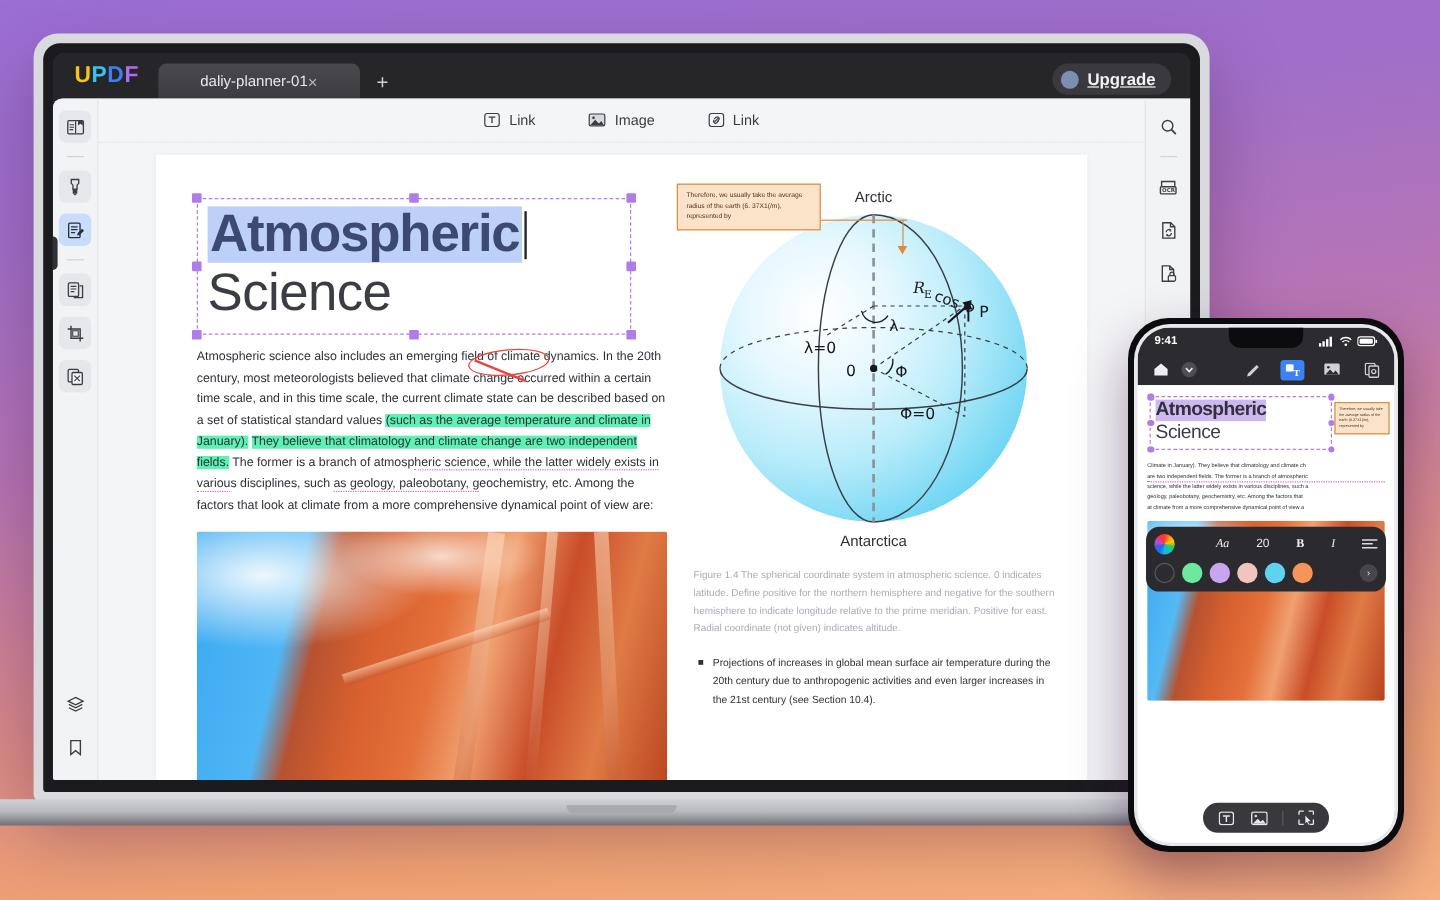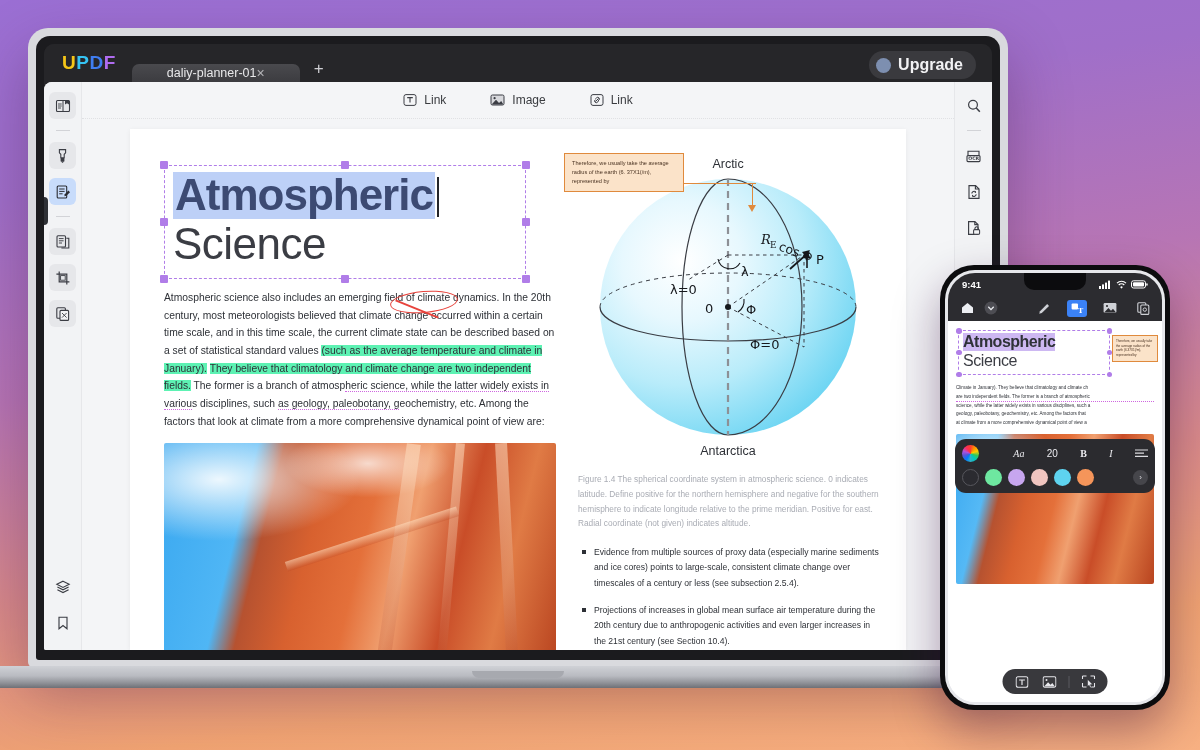--- a/index.html
+++ b/index.html
@@ -43,32 +43,32 @@
   .titlebar { height: 38px; background: #262629; display: flex; align-items: flex-end;
               flex: 0 0 38px; padding-left: 18px; }
   .brand { font-size: 19px; font-weight: 700; letter-spacing: .5px; line-height: 1;
            padding: 0 16px 10px 0; }
   .brand span:nth-child(1){ color:#f5c518; }
   .brand span:nth-child(2){ color:#35c3f3; }
   .brand span:nth-child(3){ color:#3f7df0; }
   .brand span:nth-child(4){ color:#b06cf0; }
 
   .tabstrip { display: flex; align-items: flex-end; gap: 0; }
-  .tab { height: 18px; min-width: 168px; display: flex; align-items: center;
+  .tab { height: 29px; min-width: 168px; display: flex; align-items: center;
          justify-content: center; padding: 0 12px;
          background: linear-gradient(180deg,#4a4a4e 0%,#3c3c40 100%);
          border-radius: 7px 7px 0 0; color:#e8e8ea; font-size: 12.5px; }
   .tab .tab-x { color:#b4b4b8; font-size: 14px; line-height:1; }
   .newtab { color:#cfcfd3; font-size: 17px; padding: 0 14px 5px 14px; line-height: 1; }
 
   .upgrade { margin-left: auto; display: flex; align-items: center; gap: 7px;
              background: #3a3a3e; border-radius: 14px; padding: 5px 13px 5px 7px;
              margin-bottom: 3px; margin-right: 16px; }
   .upgrade .dot { width: 15px; height: 15px; border-radius: 50%; background: #7d8fb0; }
-  .upgrade .lbl { color: #f2f2f4; font-size: 16px; font-weight: 700; }
+  .upgrade .lbl { color: #f2f2f4; font-size: 14px; font-weight: 700; text-decoration: underline; }
 
   .workspace { flex: 1; display: flex; background: #f4f5f7; border-radius: 8px 0 0 0;
                overflow: hidden; position: relative; }
 
   
   .rail-l { width: 38px; background: #f2f3f5; border-right: 1px solid #e6e7ea;
             display: flex; flex-direction: column; align-items: center; padding-top: 10px; flex: 0 0 38px;
             position: relative; }
   .rail-r { width: 38px; background: #f2f3f5; border-left: 1px solid #e6e7ea;
             display: flex; flex-direction: column; align-items: center; padding-top: 10px; flex: 0 0 38px; }
@@ -429,24 +429,20 @@
                     </svg>
 
                     <div class="lbl-antarctica">Antarctica</div>
                   </div>
 
                   <p class="figcap">Figure 1.4 The spherical coordinate system in atmospheric science. 0 indicates latitude. Define positive for the northern hemisphere and negative for the southern hemisphere to indicate longitude relative to the prime meridian. Positive for east. Radial coordinate (not given) indicates altitude.</p>
 
                   <div class="bullets">
                     <div class="bl">
                       <span class="sq"></span>
-                      <span class="tx">Evidence from multiple sources of proxy data (especially marine sediments and ice cores) points to large-scale, consistent climate change over timescales of a century or less (see subsection 2.5.4).</span>
-                    </div>
-                    <div class="bl">
-                      <span class="sq"></span>
                       <span class="tx">Projections of increases in global mean surface air temperature during the 20th century due to anthropogenic activities and even larger increases in the 21st century (see Section 10.4).</span>
                     </div>
 
                   </div>
                 </div>
 
               </div>
             </div>
           </div>
 

